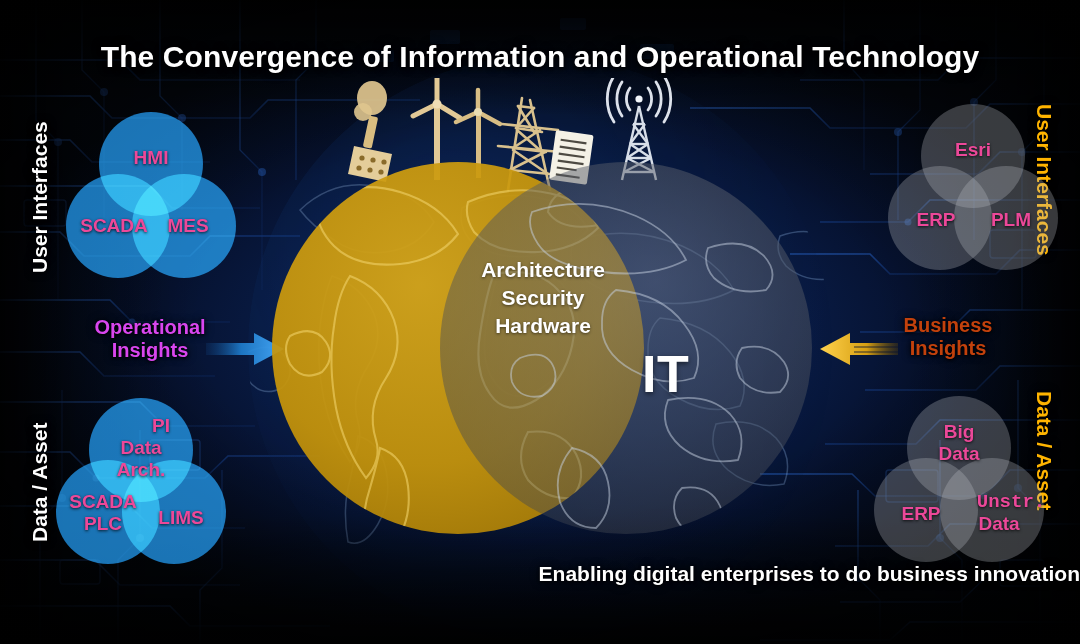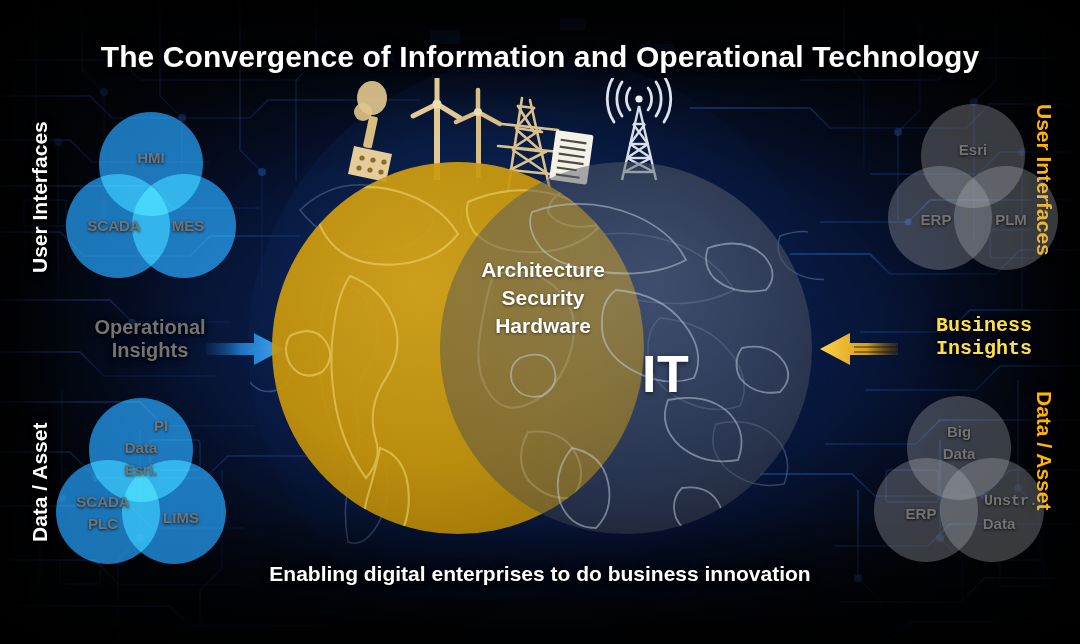--- a/index.html
+++ b/index.html
@@ -59,49 +59,49 @@
   .cc-bl { width:104px; height:104px; left:0;   top:62px; }
   .cc-br { width:104px; height:104px; left:66px; top:62px; }
 
   #cluster-ui-left  { left:66px;  top:112px; }
   #cluster-da-left  { left:56px;  top:398px; }
   #cluster-ui-right { left:888px; top:104px; }
   #cluster-da-right { left:874px; top:396px; }
 
   .clusterLabels{ position:absolute; inset:0; pointer-events:none; z-index:6; }
   .clusterLabels div{
-    position:absolute; color:#737373; font-weight:bold; font-size:15px;
+    position:absolute; color:#ec4899; font-weight:bold; font-size:19px;
     text-align:center; line-height:1.08; white-space:nowrap;
     text-shadow:0 1px 3px rgba(0,0,0,.8); transform:translate(-50%,-50%);
   }
 
   
   .insight{ position:absolute; font-size:20px; font-weight:bold; text-align:center;
             line-height:1.15; text-shadow:0 0 8px rgba(0,0,0,.95), 0 1px 3px rgba(0,0,0,.9); }
-  #op-insights{ left:60px; top:316px; width:180px; color:#737373; }
-  #bz-insights{ left:894px; top:314px; width:180px; color:#fde047;font-family:Liberation Mono, monospace; }
+  #op-insights{ left:60px; top:316px; width:180px; color:#d946ef; }
+  #bz-insights{ left:858px; top:314px; width:180px; color:#c2410c; }
 
   
   #main-venn{ position:absolute; left:272px; top:148px; width:540px; height:400px; }
   #ot-label{ position:absolute; left:88px; top:178px; color:#fff;
              font-size:52px; font-weight:bold; letter-spacing:.5px;
              text-shadow:0 2px 5px rgba(0,0,0,.45); z-index:5; }
   #it-label{ position:absolute; left:370px; top:176px; color:#fff;
              font-size:52px; font-weight:bold; letter-spacing:.5px;
              text-shadow:0 2px 5px rgba(0,0,0,.55); z-index:5;margin-top:20px; }
   #overlap-list{ position:absolute; left:186px; top:108px; width:170px; z-index:6;
                  color:#ffffff; font-size:21px; font-weight:bold; text-align:center;
                  line-height:1.34; text-shadow:0 1px 3px rgba(0,0,0,.55); }
 
   
   .topicons{ position:absolute; left:0; top:78px; width:1080px; height:130px; pointer-events:none; }
 
   
   .footer{
-    position:absolute; left:0; top:562px; width:1080px; text-align:center;
+    position:absolute; left:0; top:562px; width:1080px; text-align:right;
     color:#ffffff; font-size:21px; font-weight:bold; white-space:nowrap;
     text-shadow:0 0 9px rgba(0,0,0,.95), 0 1px 3px rgba(0,0,0,.9);
   }
 </style>
 </head>
 <body>
 
 <div id="stage">
 
   <div class="bg-base"></div>
@@ -330,21 +330,21 @@
     </div>
   </div>
 
   <div class="cluster" id="cluster-da-left">
     <div class="cc blue cc-top"></div>
     <div class="cc blue cc-bl"></div>
     <div class="cc blue cc-br"></div>
     <div class="clusterLabels">
       <div style="left:85px; top:28px;margin-left:20px;">PI</div>
       <div style="left:85px; top:50px;">Data</div>
-      <div style="left:85px; top:72px;">Esri.</div>
+      <div style="left:85px; top:72px;">Arch.</div>
       <div style="left:47px; top:104px;">SCADA</div>
       <div style="left:47px; top:126px;">PLC</div>
       <div style="left:125px;top:120px;">LIMS</div>
     </div>
   </div>
 
   <div class="cluster" id="cluster-ui-right">
     <div class="cc gray cc-top"></div>
     <div class="cc gray cc-bl"></div>
     <div class="cc gray cc-br"></div>

